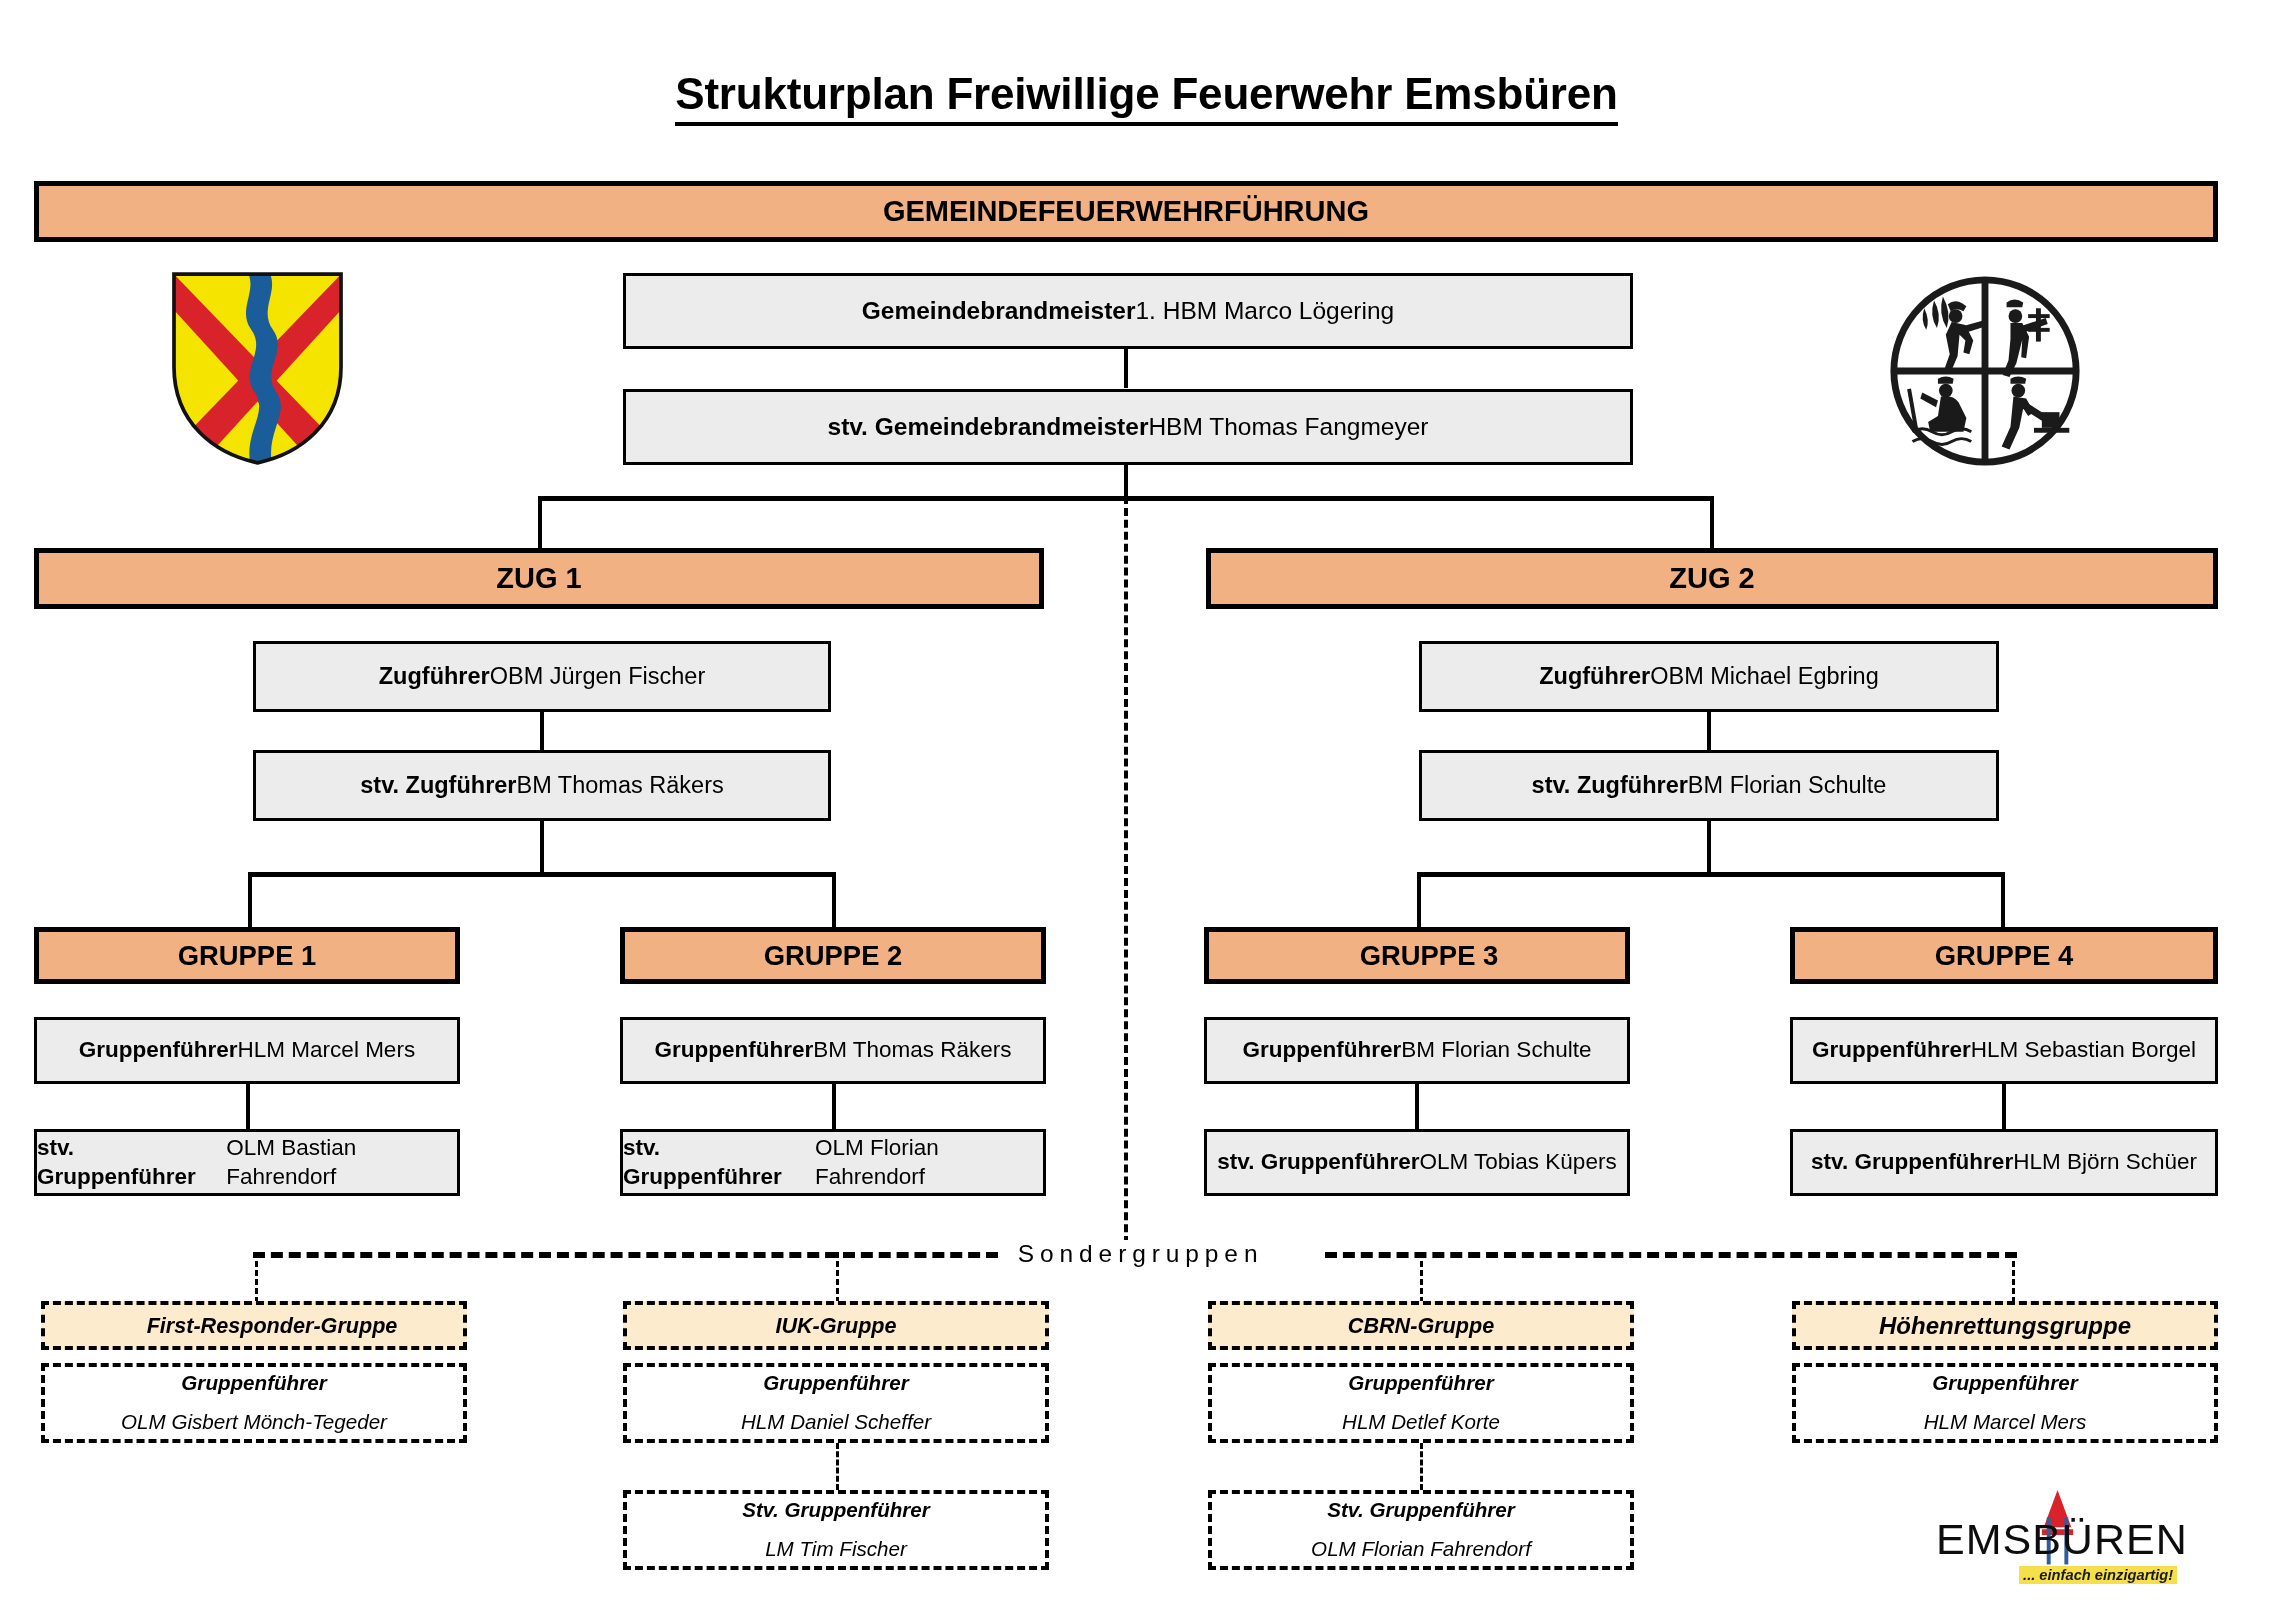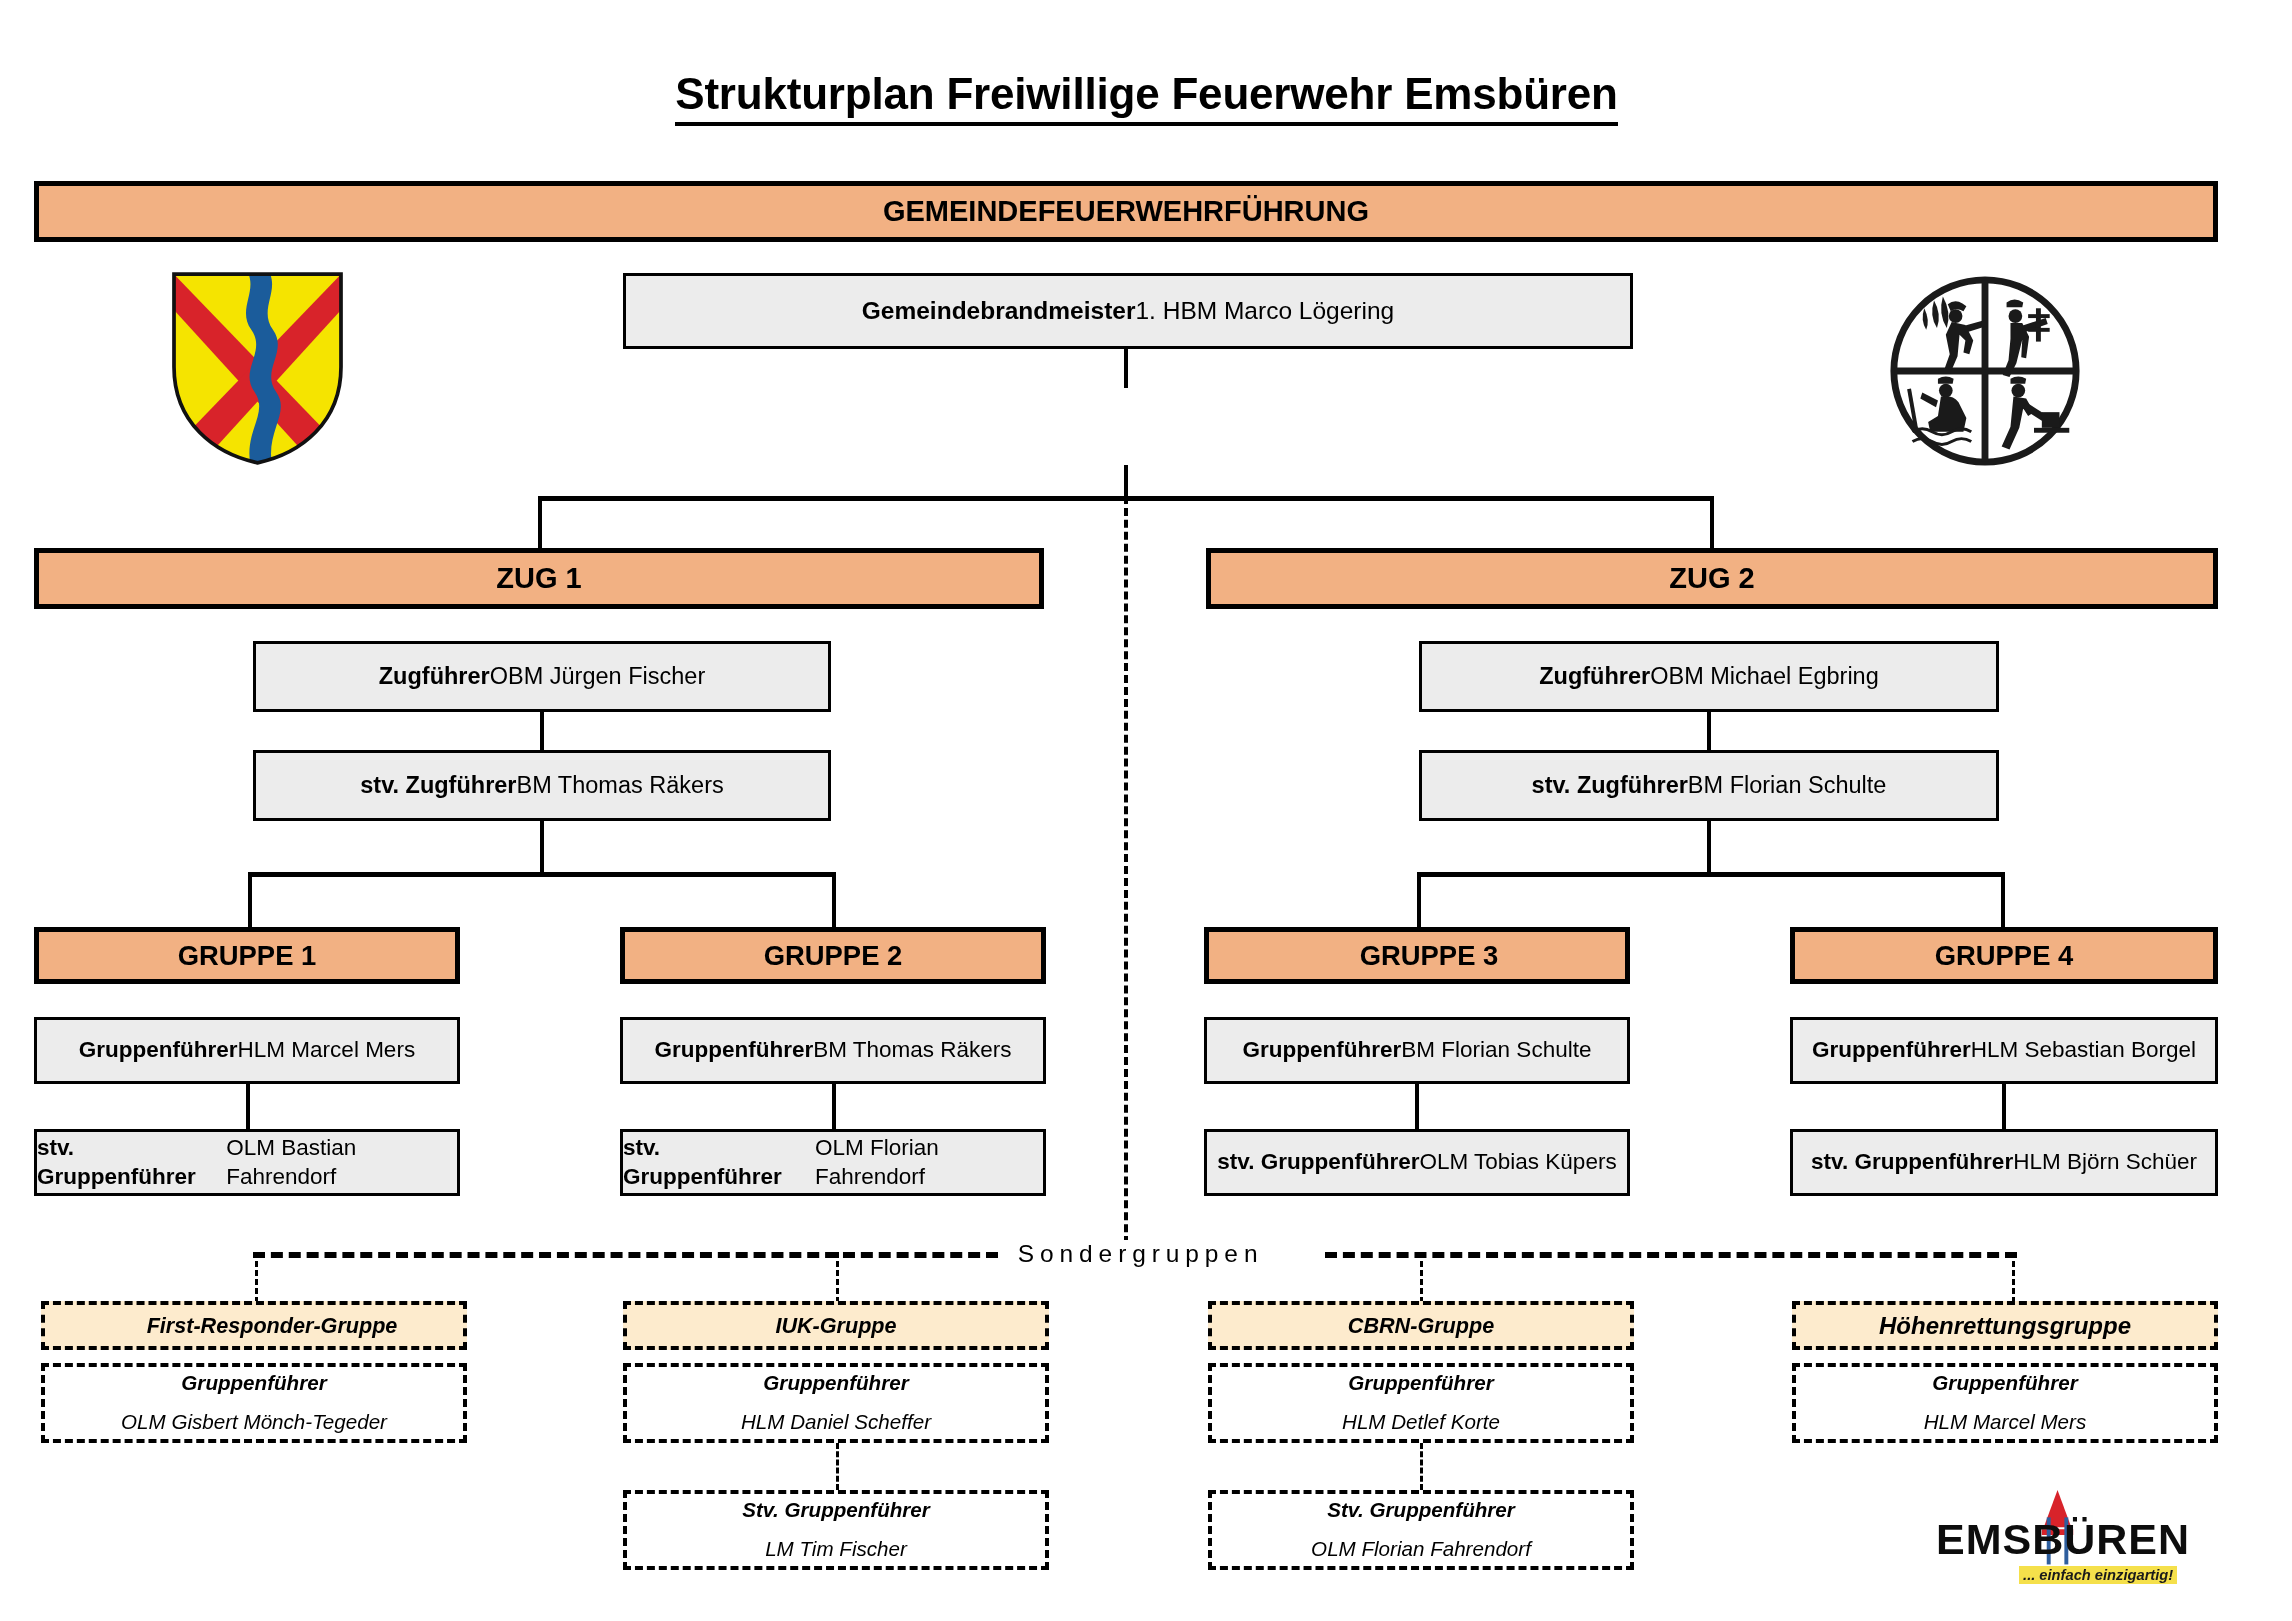--- a/index.html
+++ b/index.html
@@ -149,21 +149,21 @@
     z-index: 6;
   }
 
   
   .logo {
     position: absolute;
     z-index: 6;
   }
   .logo-word {
     font-family: "Liberation Sans", sans-serif;
-    font-weight: bold;
+    font-weight: normal;
     font-size: 43px;
     letter-spacing: 1px;
     color: #0d0d0d;
     display: flex;
     align-items: flex-end;
   }
   .logo-tag {
     font-family: "Liberation Sans", sans-serif;
     font-weight: bold;
     font-style: italic;
@@ -255,20 +255,24 @@
     <span>GEMEINDEFEUERWEHRFÜHRUNG</span>
   </div>
 
   <div class="infobox" style="left:623px; top:245px; width:1010px; height:76px; font-size:24.5px;">
     <div class="role">Gemeindebrandmeister</div>
     <div class="person">1. HBM Marco Lögering</div>
   </div>
 
   <div class="v-line" style="left:1124px; top:321px; height:39px;"></div>
 
+  <div class="infobox" style="left:623px; top:361px; width:1010px; height:76px; font-size:24.5px;">
+    <div class="role">stv. Gemeindebrandmeister</div>
+    <div class="person">HBM Thomas Fangmeyer</div>
+  </div>
 
   <div class="v-line" style="left:1124px; top:437px; height:33px;"></div>
   <div class="h-line" style="left:538px; top:468px; width:1176px;"></div>
   <div class="v-line" style="left:538px; top:468px; height:54px;"></div>
   <div class="v-line" style="left:1710px; top:468px; height:54px;"></div>
 
   <div class="v-dash" style="left:1124px; top:468px; height:760px;"></div>
 
   <div class="bar" style="left:34px; top:520px; width:1010px; height:61px; font-size:29px;">
     <span>ZUG 1</span>

